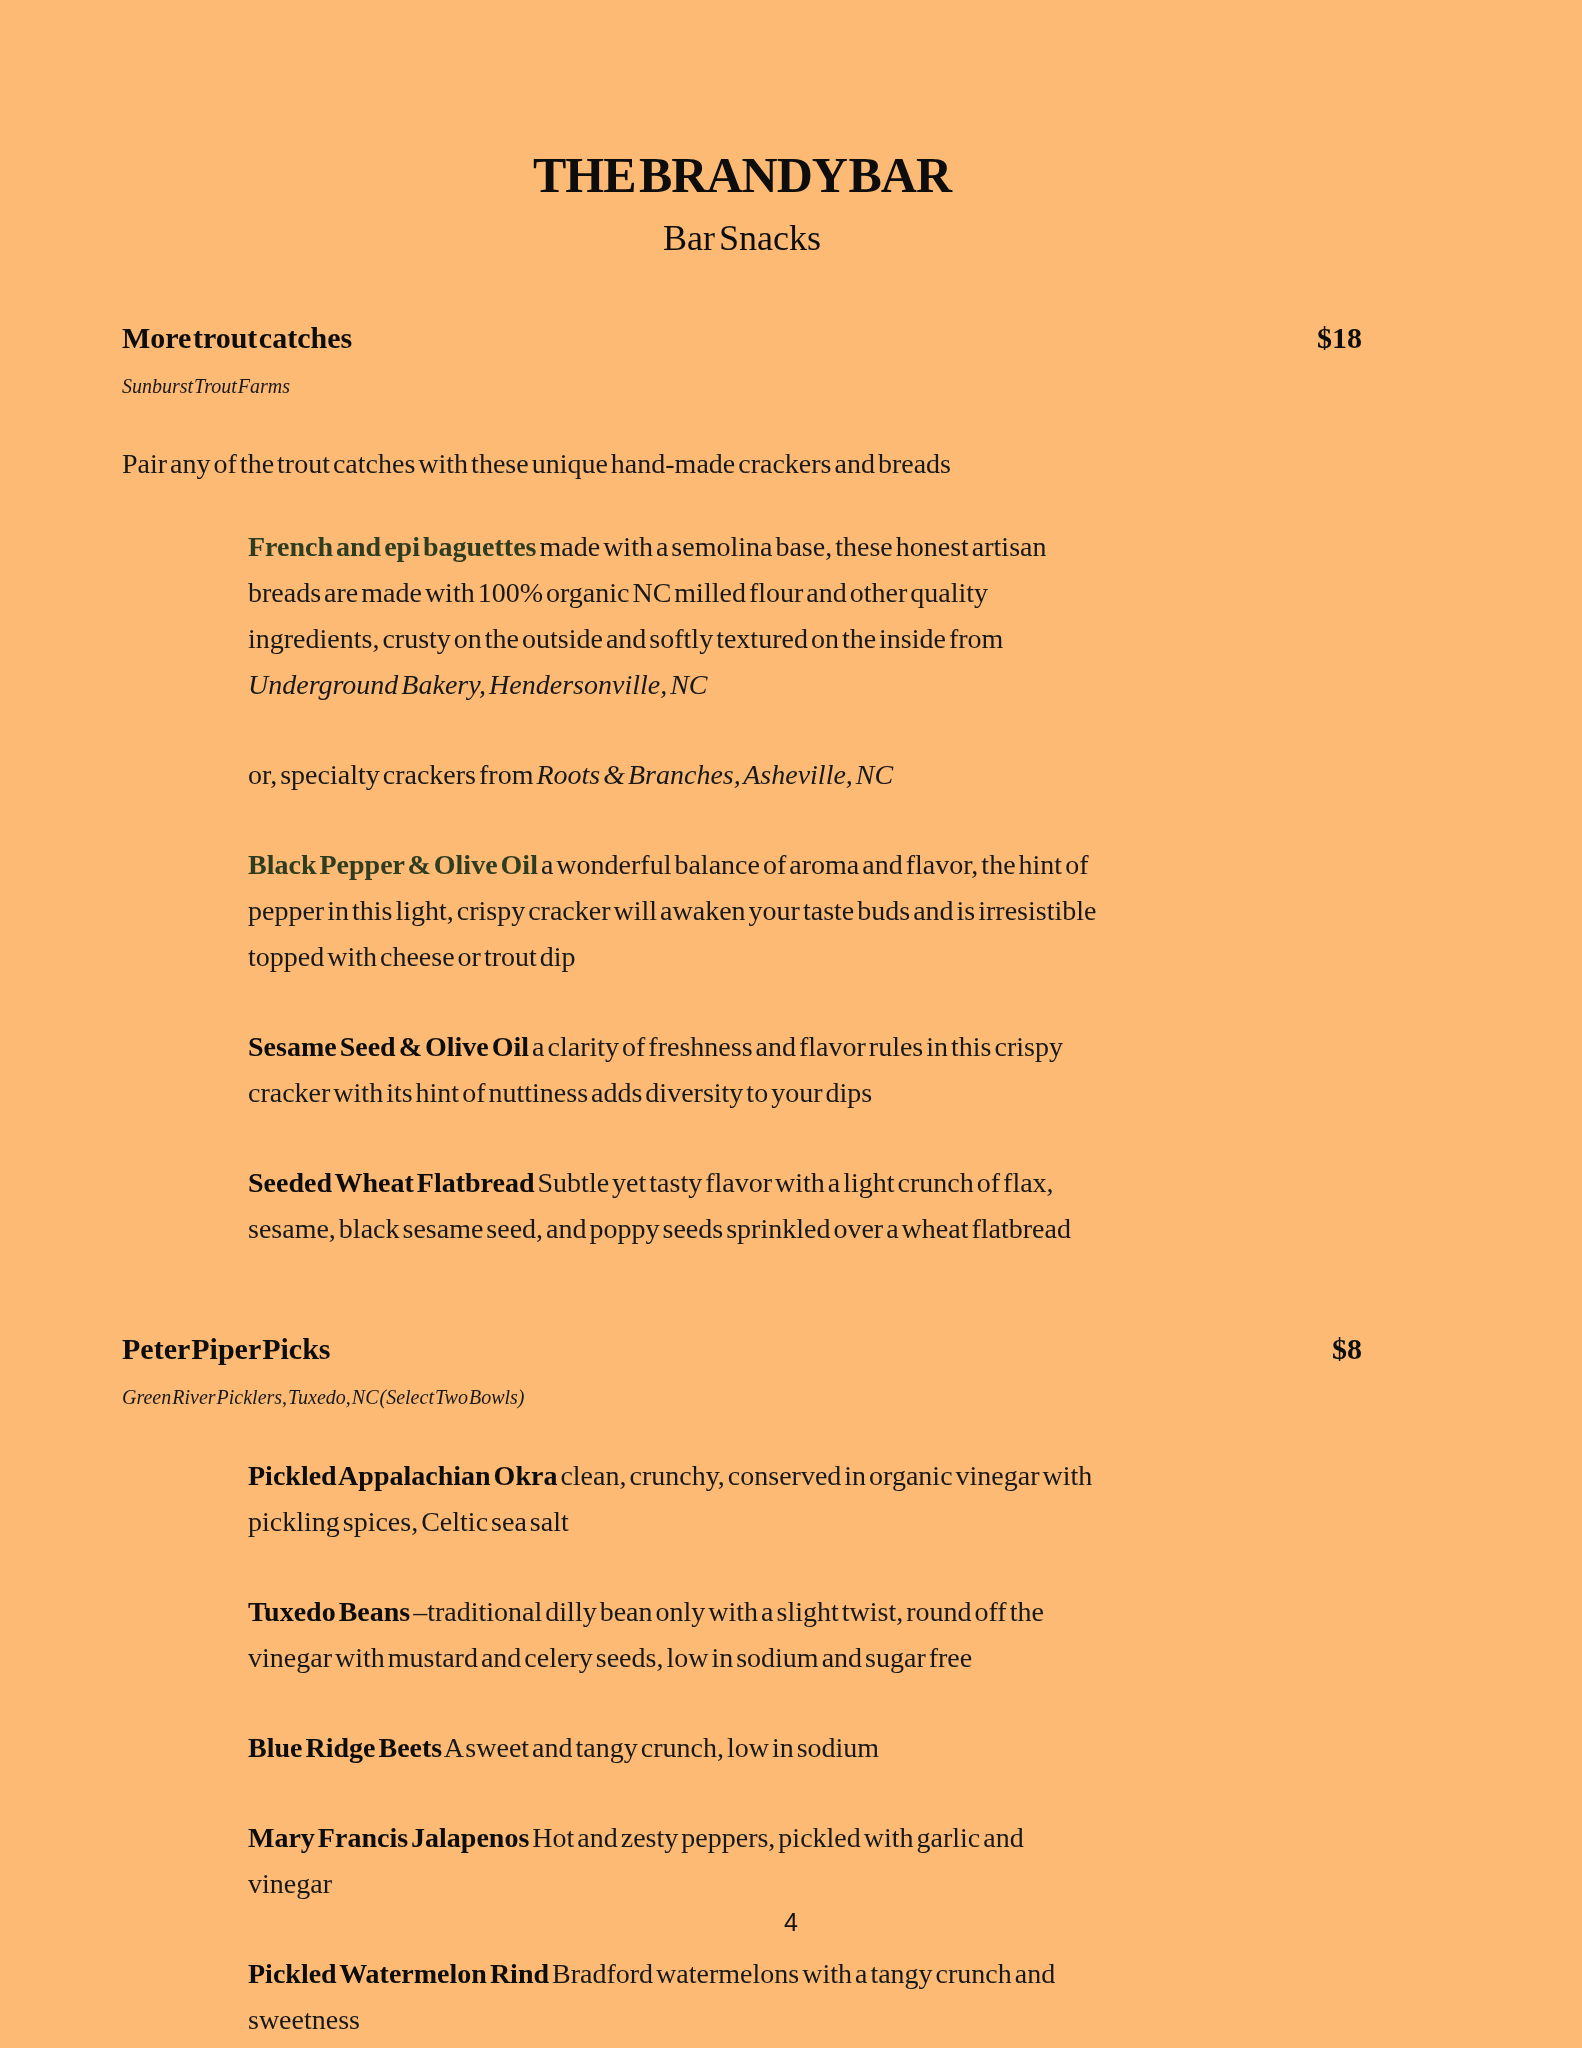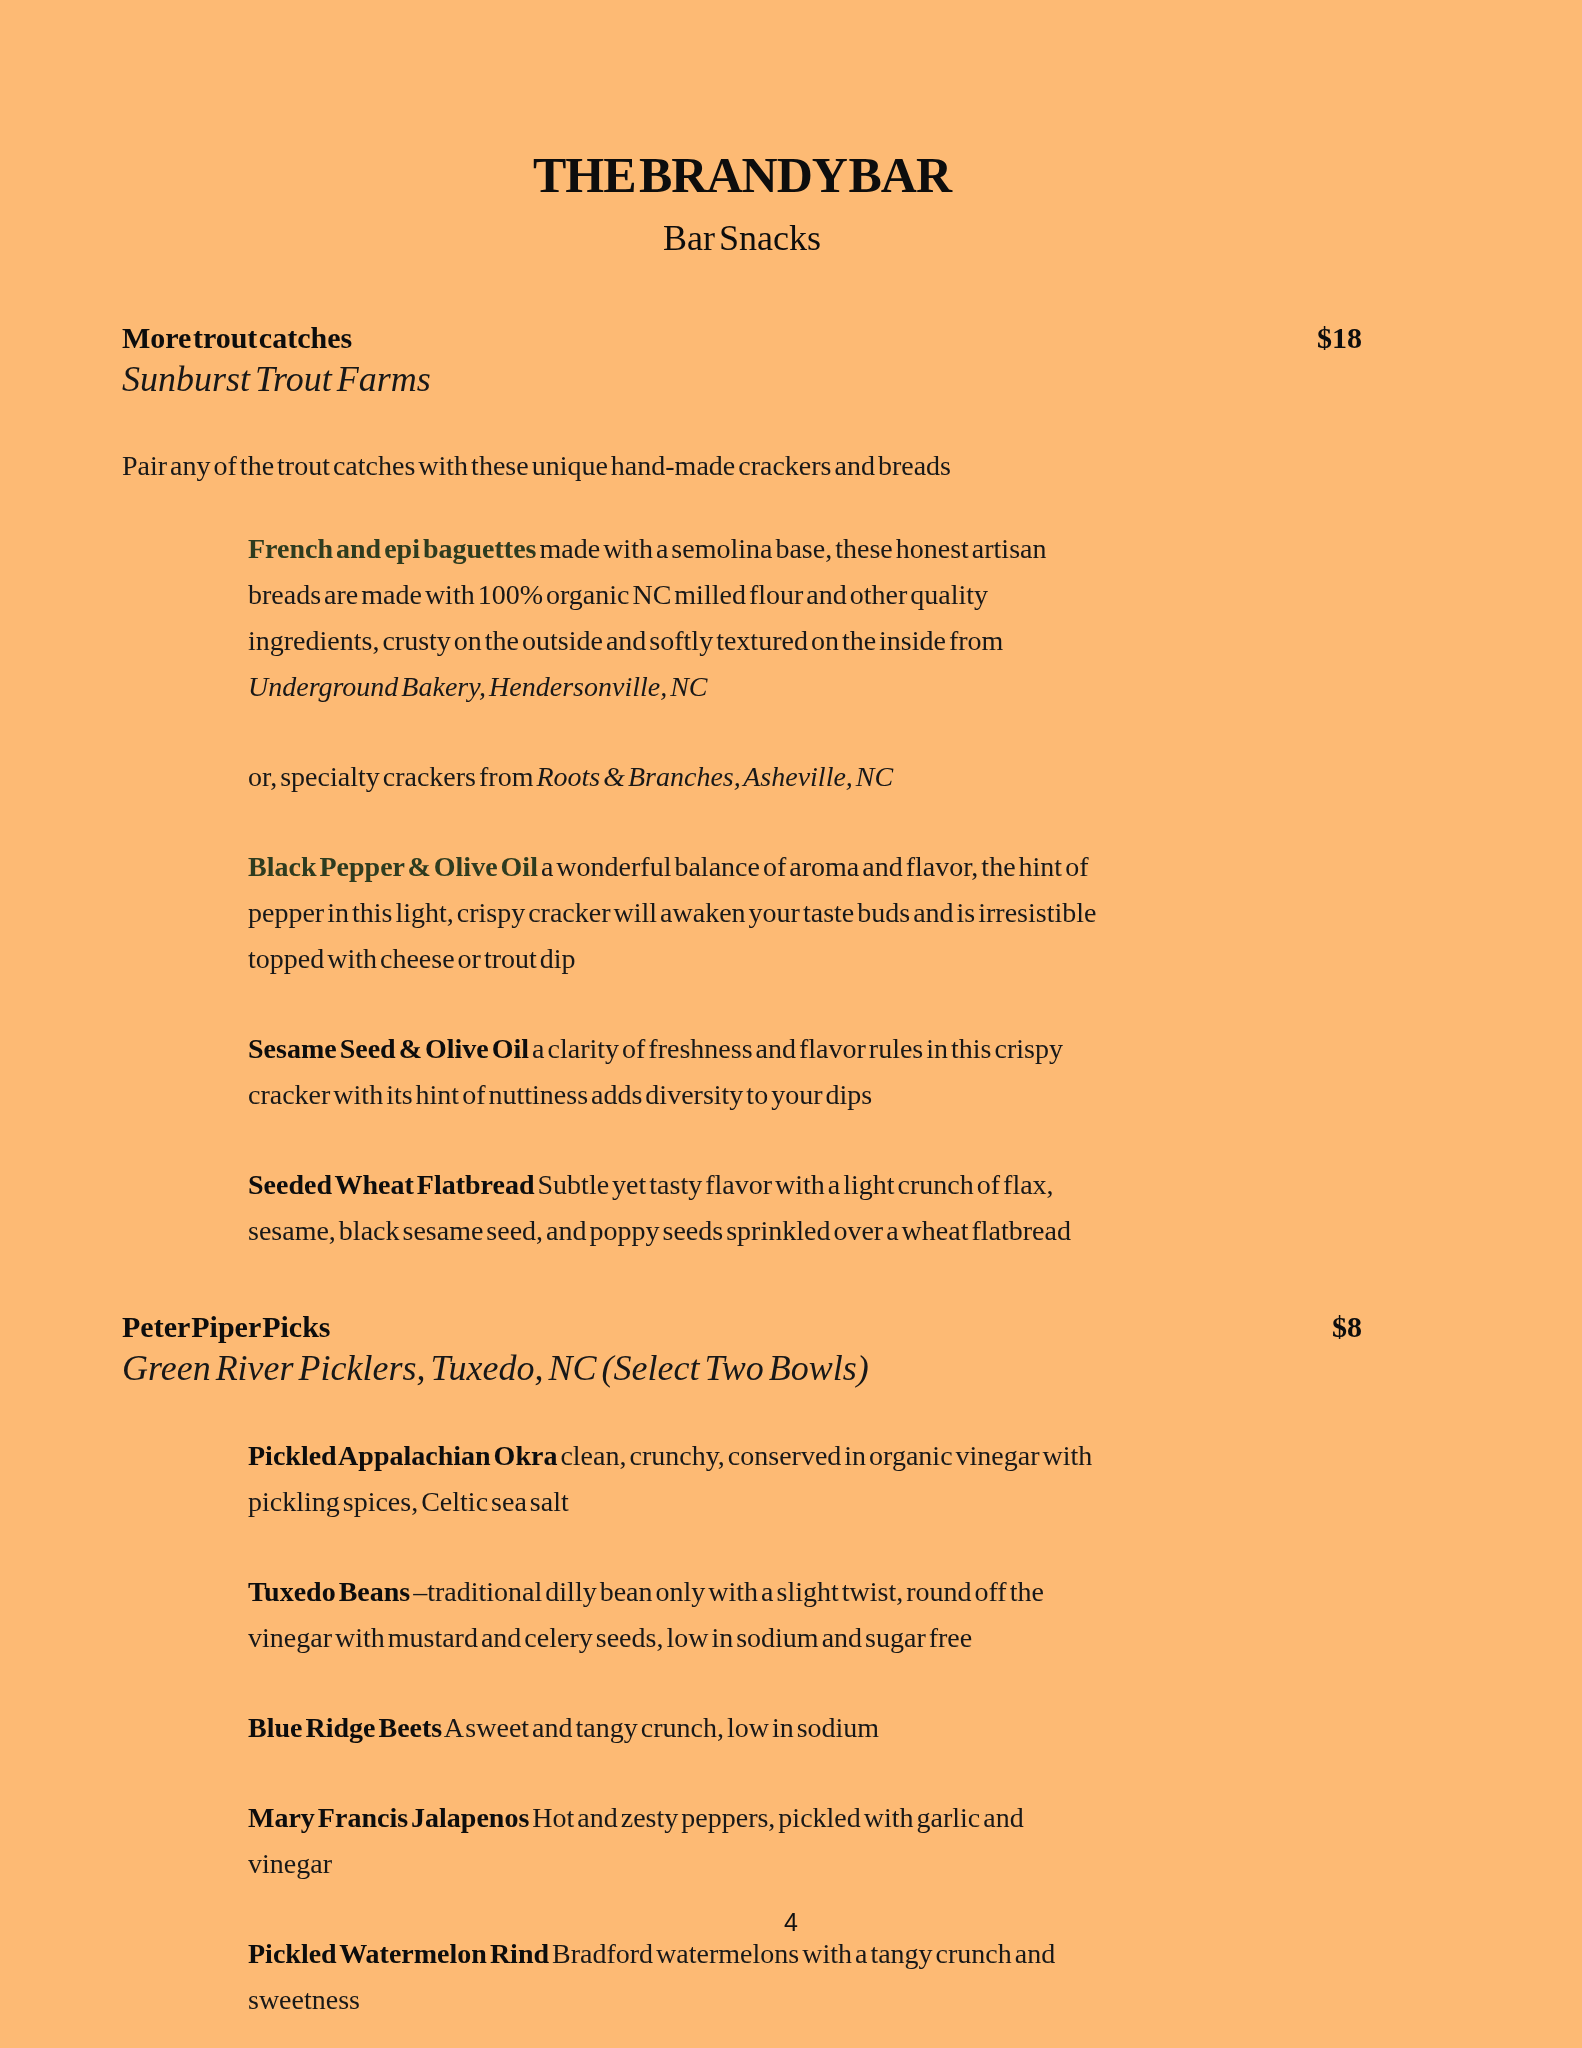--- a/index.html
+++ b/index.html
@@ -46,43 +46,43 @@
     align-items: flex-end;
     font-size: 30px;
     font-weight: bold;
     word-spacing: -6px;
     color: #0d0d0d;
   }
   .section-head .price { word-spacing: 0; }
   .first-section { margin-top: 62px; }
   .source-line {
     font-style: italic;
-    font-size: 36px;
+    font-size: 20px;
     word-spacing: -4px;
-    margin-top: 3px;
+    margin-top: 20px;
   }
   .intro {
     font-size: 28px;
     word-spacing: -4px;
     margin-top: 50px;
     width: 900px;
   }
   .item {
     margin-left: 126px;
     width: 862px;
     font-size: 28px;
     line-height: 46px;
     word-spacing: -4px;
     margin-top: 44px;
   }
   .item .name { font-weight: bold; color: #0d0d0d; }
   .item .name.green { color: #2e3c1f; }
   .item .src { font-style: italic; }
   .underlined { }
-  .section-2 { margin-top: 56px; gap: 44px; }
+  .section-2 { margin-top: 80px; gap: 44px; }
   .page-number {
     position: absolute;
     left: 0;
     right: 0;
     top: 1908px;
     text-align: center;
     font-family: "Liberation Sans", sans-serif;
     font-size: 25px;
     color: #111111;
   }

